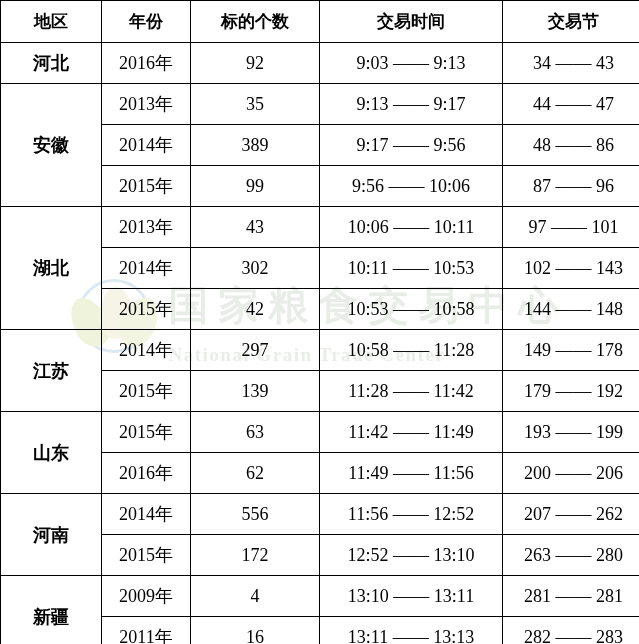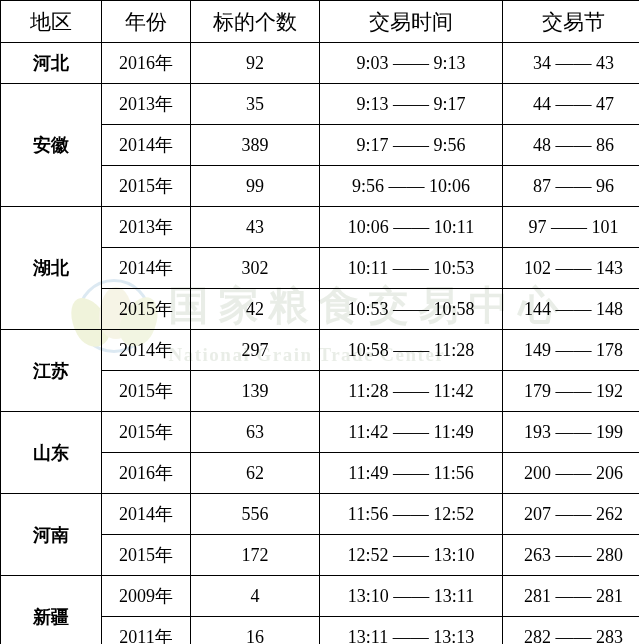--- a/index.html
+++ b/index.html
@@ -94,22 +94,22 @@
   table.data-table th,
   table.data-table td {
     border: 1px solid #000000;
     text-align: center;
     vertical-align: middle;
     padding: 0;
     background: transparent;
   }
   table.data-table th {
     height: 41px;
-    font-size: 21px;
-    font-weight: normal;
+    font-size: 17px;
+    font-weight: bold;
     font-family: "Liberation Serif", serif;
   }
   table.data-table td {
     height: 40px;
     font-size: 18px;
     font-family: "Liberation Serif", serif;
   }
   td.region-cell {
     font-size: 21px;
     font-weight: bold;

